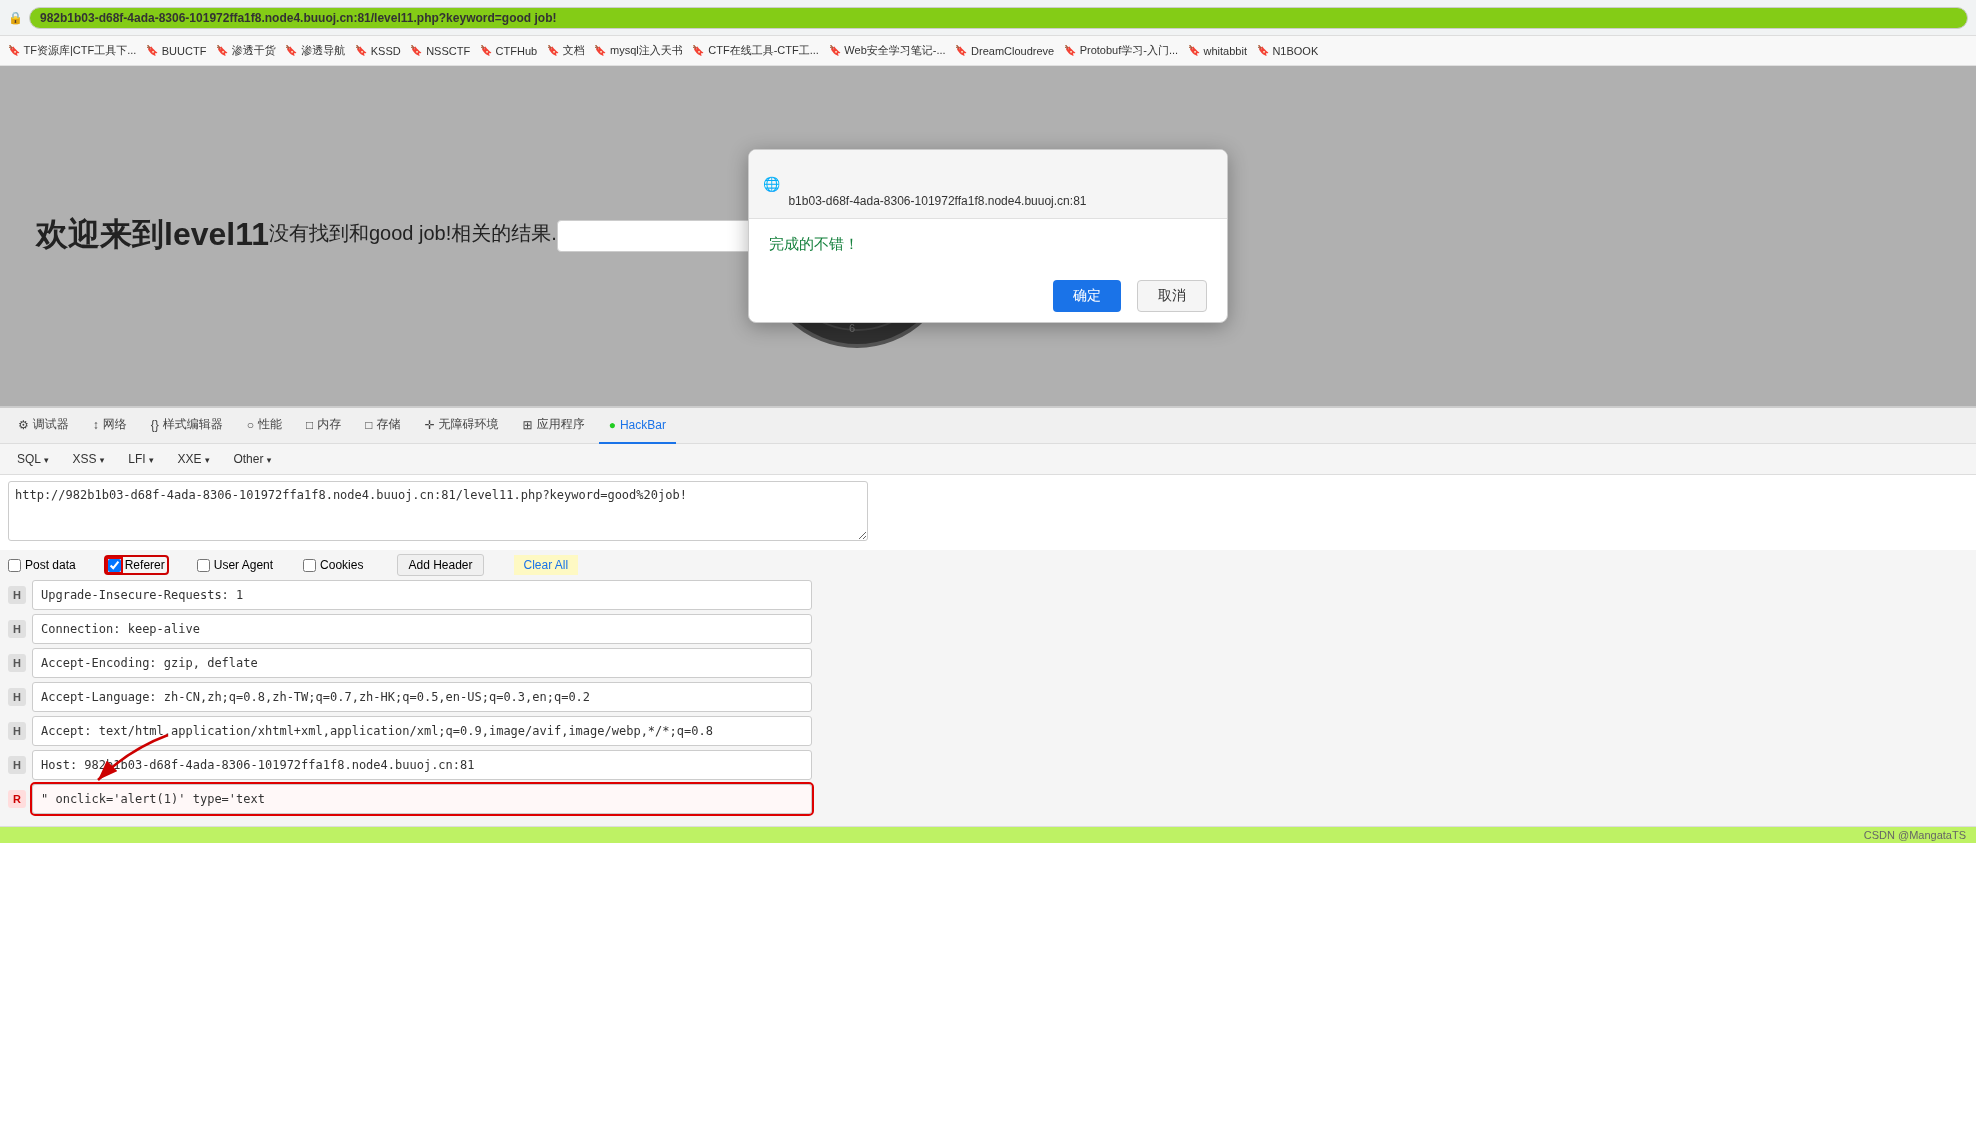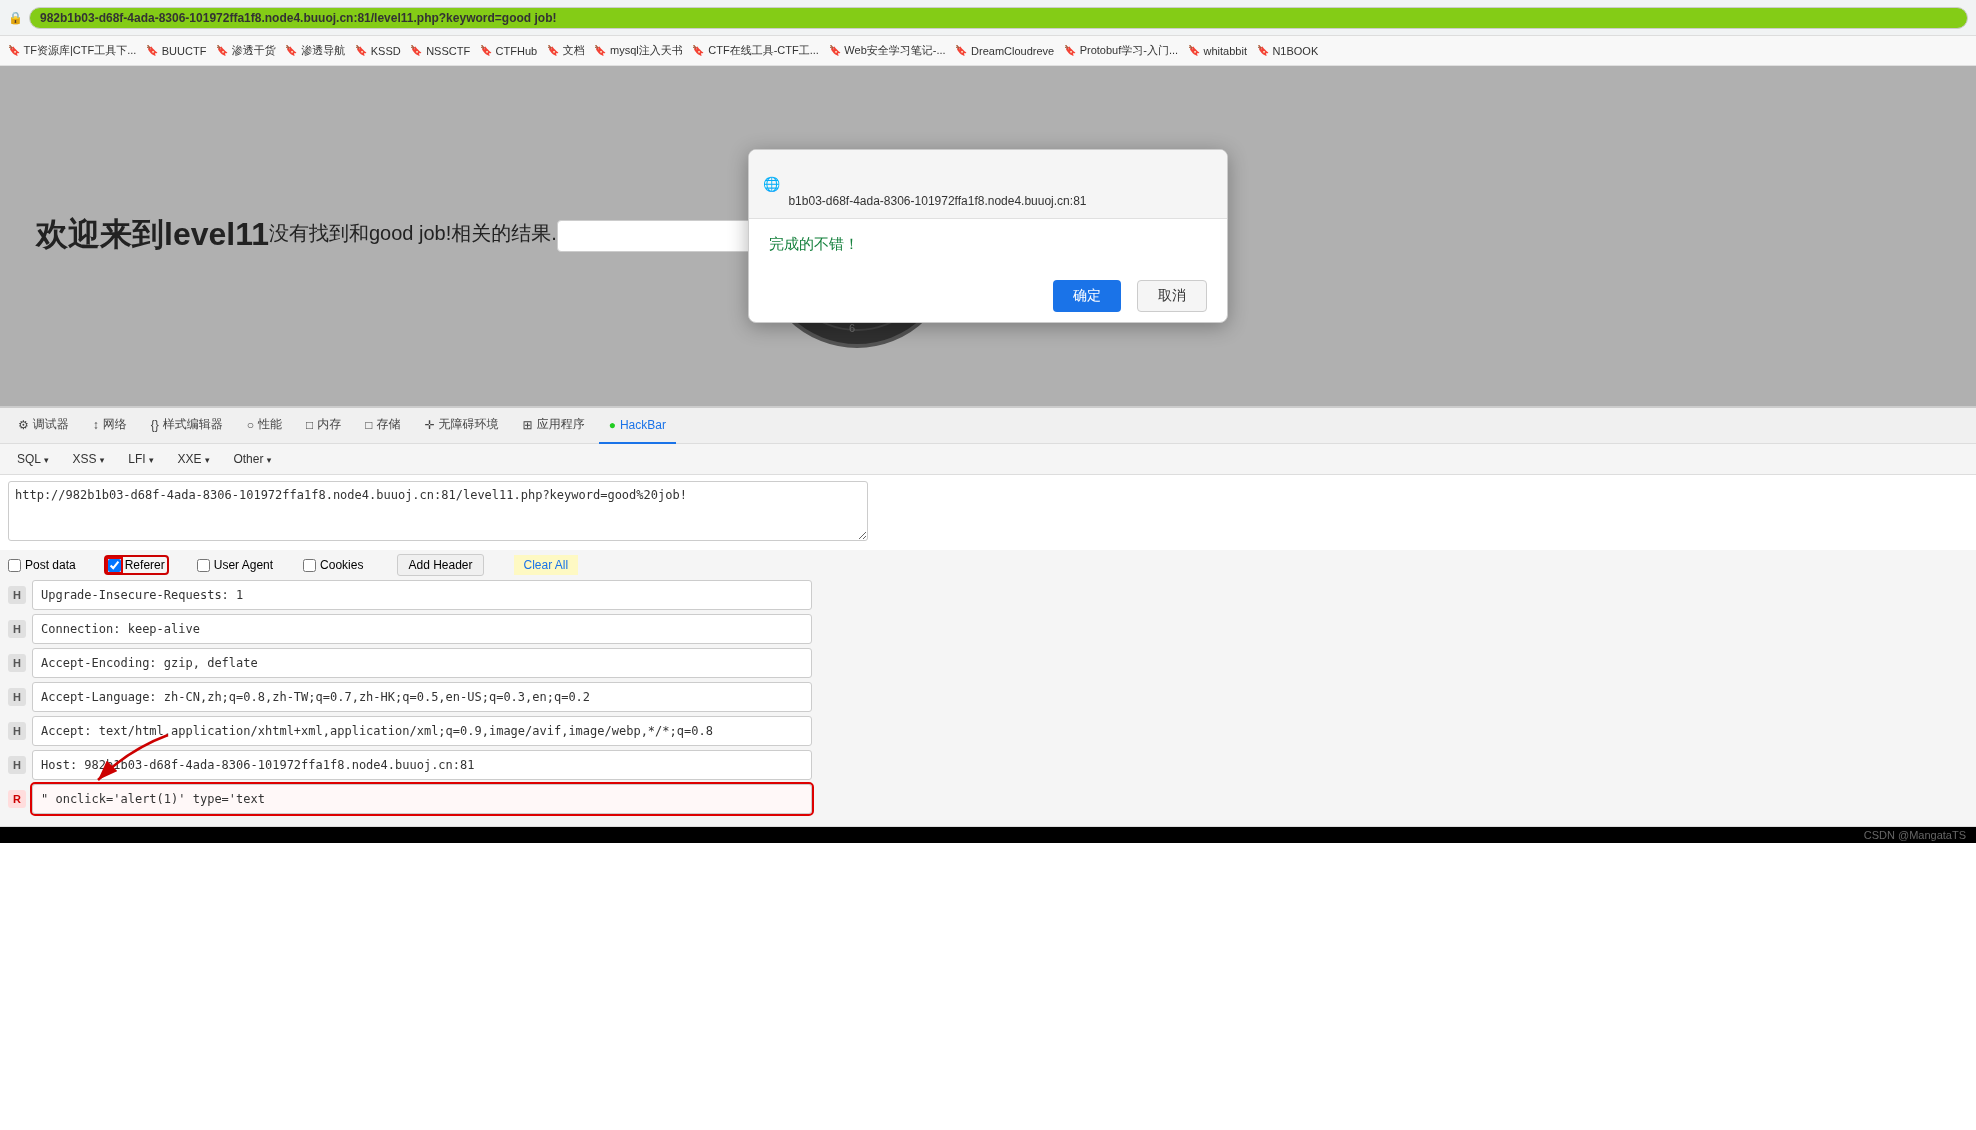--- a/index.html
+++ b/index.html
@@ -285,21 +285,21 @@
       font-family: monospace;
       color: #333;
     }
     .header-row-input.highlighted {
       outline: 2px solid #d00;
       background: #fff8f8;
     }
 
     
     .status-bar {
-      background: #000000;
+      background: #bef264;
       border-top: 1px solid #ddd;
       padding: 2px 10px;
       font-size: 11px;
       color: #666;
       display: flex;
       justify-content: flex-end;
       align-items: center;
     }
 
     

